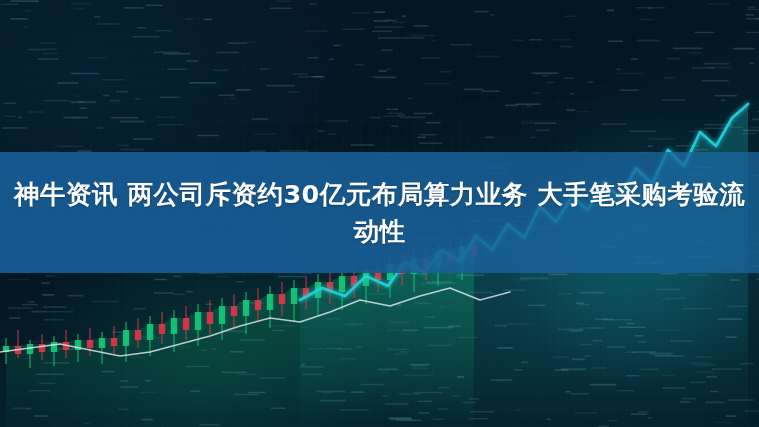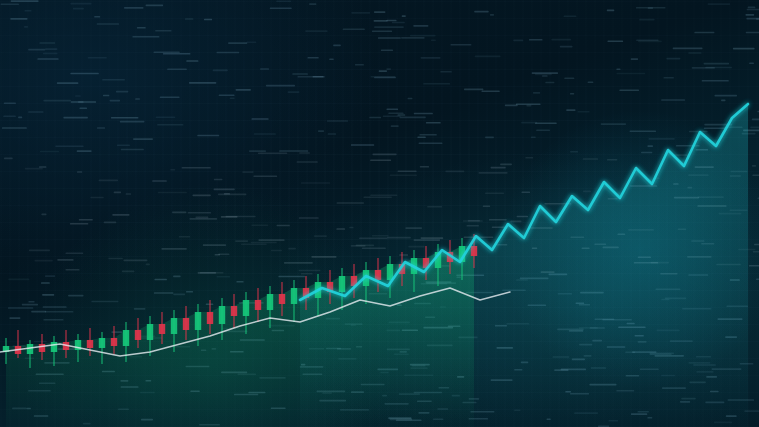--- a/index.html
+++ b/index.html
@@ -762,14 +762,17 @@
         <rect x="470.8" y="246" width="6.4" height="10" fill="#e0344b" opacity="0.92"></rect>
       </g>
     <g id="g-ma">
         <polyline points="0,352 30,348 60,344 90,350 120,356 150,352 180,344 210,336 240,326 270,318 300,322 330,312 360,300 390,306 420,296 450,288 480,300 510,292" fill="none" stroke="#e8eef2" stroke-width="1.5" stroke-linejoin="round" stroke-linecap="round" opacity="0.8"></polyline>
       </g>
     <g id="g-cyan">
         <polyline points="300,300 322,288 345,296 366,276 388,286 405,262 424,272 442,250 460,262 476,236 492,250 508,224 524,238 540,206 556,222 572,196 588,210 604,182 620,198 636,168 652,184 668,150 684,166 700,132 716,146 732,118 748,104" fill="none" stroke="#22d3dd" stroke-width="2.6" stroke-linejoin="round" stroke-linecap="round" opacity="0.95" filter="url(#softGlow)"></polyline>
       </g>
   </svg>
 
+  <div id="headline-banner">
+    <div id="headline-text">神牛资讯 两公司斥资约30亿元布局算力业务 大手笔采购考验流动性</div>
+  </div>
 
 </div>
 
 </body></html>

